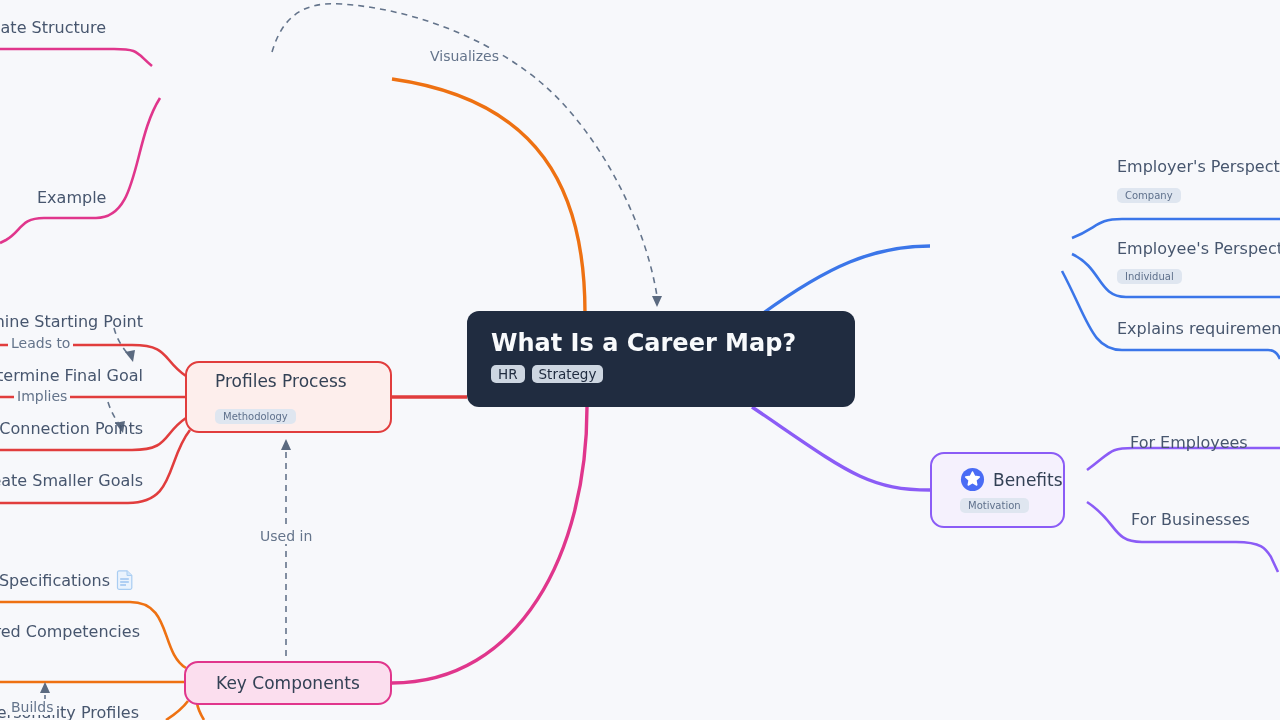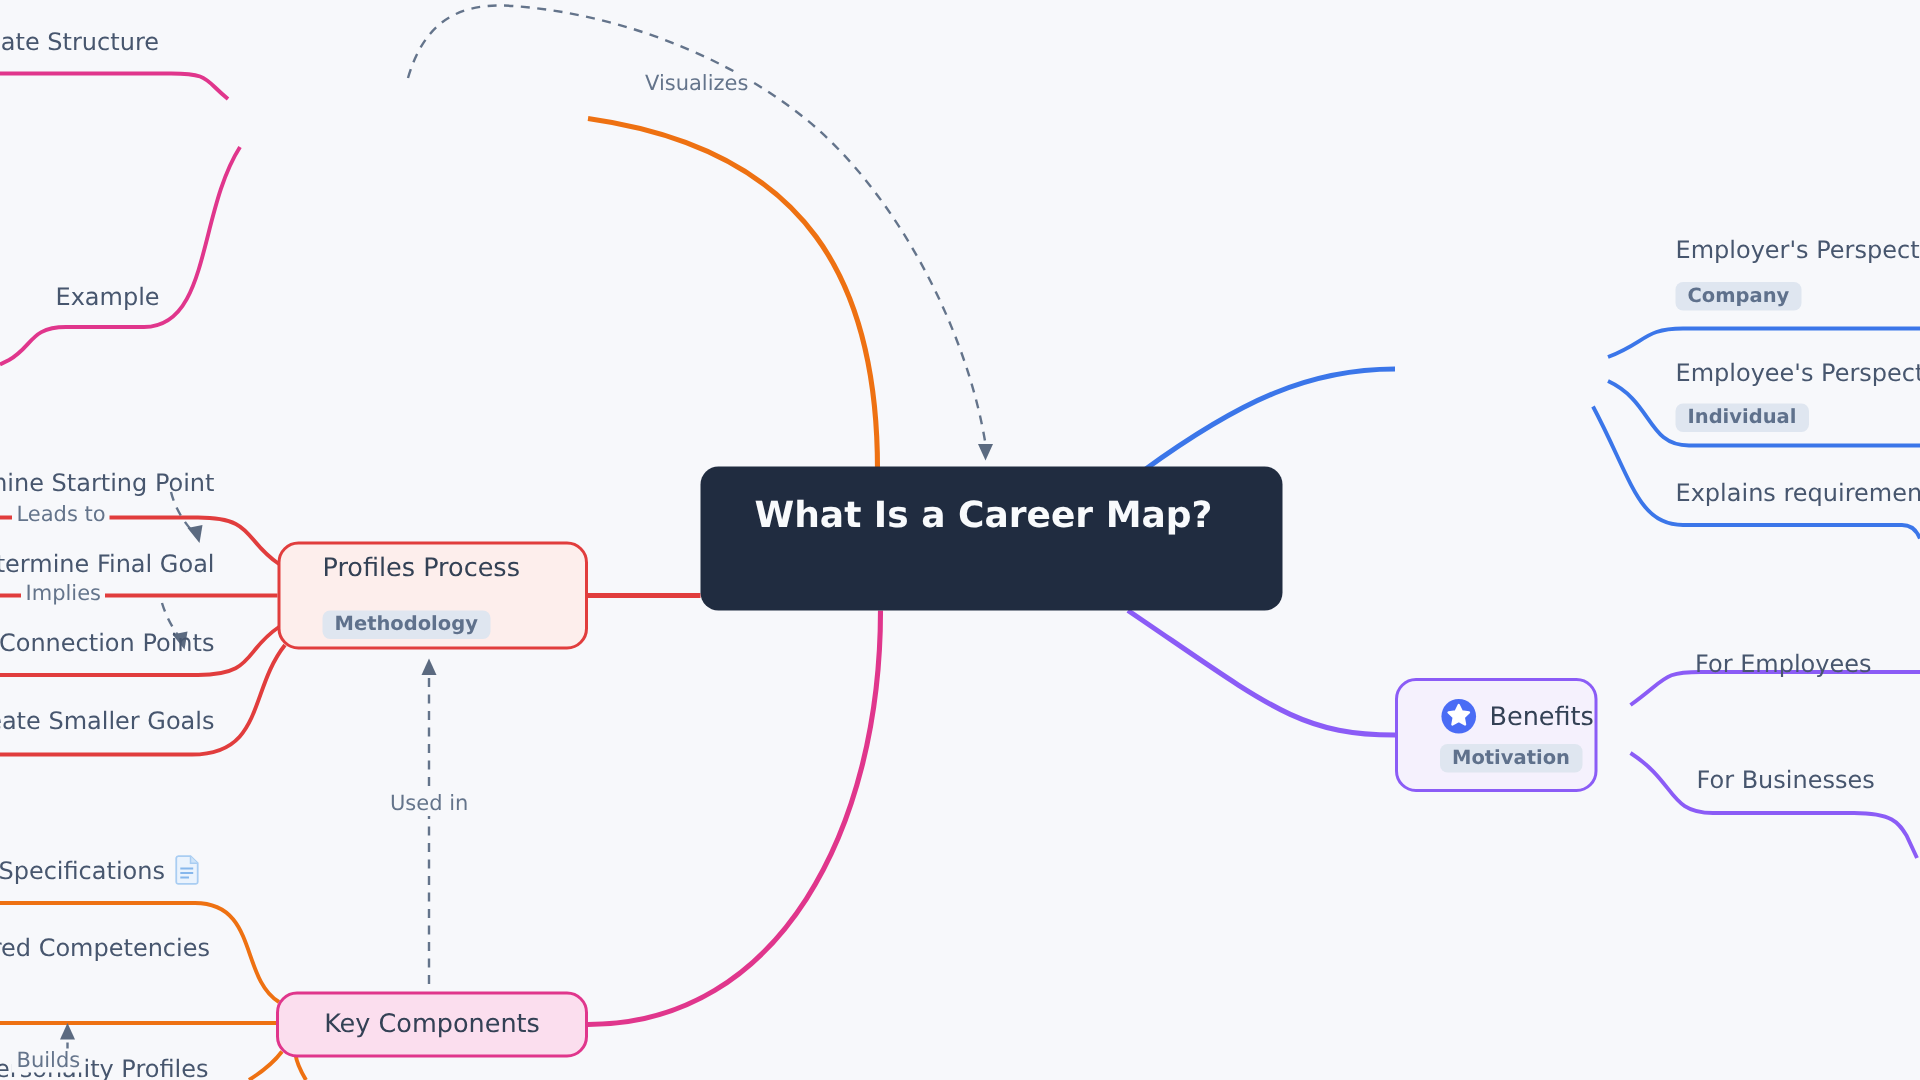--- a/index.html
+++ b/index.html
@@ -20,27 +20,27 @@
   .node{position:absolute;box-sizing:border-box;border-radius:14px;border:2.5px solid;
         display:flex;flex-direction:column;justify-content:center;align-items:center;}
   .node .ttl{font-size:17px;font-weight:500;color:#334155;white-space:nowrap;}
   .n-def{background:#eef4fd;border-color:#3b76e9;}
   .n-ben{background:#f5f1fd;border-color:#8b5cf6;align-items:flex-start;padding-left:28px;}
   .n-cre{background:#fdeeec;border-color:#e13d3d;align-items:flex-start;padding-left:28px;}
   .n-key{background:#fbdeee;border-color:#e0368c;}
   .n-tpl{background:#fdf2e3;border-color:#ee7112;}
 
   .center-node{position:absolute;left:467px;top:311px;width:388px;height:96px;
-        background:#202c40;border-radius:12px;box-sizing:border-box;padding:18px 0 0 36px;}
+        background:#202c40;border-radius:12px;box-sizing:border-box;padding:18px 0 0 24px;}
   .center-node .ctitle{font-size:24px;font-weight:bold;color:#f8fafc;white-space:nowrap;}
   .center-tags{display:flex;gap:7px;margin-top:8px;}
   .ctag{background:#cdd6e1;color:#202c40;font-size:13.5px;border-radius:5px;padding:1px 7px;}
 
-  .chip{display:inline-block;background:#dfe6f0;color:#5f718c;font-size:13px;
-        border-radius:5px;padding:2px 8px;white-space:nowrap;font-weight:bold;}
+  .chip{display:inline-block;background:#dfe6f0;color:#5f718c;font-size:10px;
+        border-radius:5px;padding:2px 8px;white-space:nowrap;}
   .child-label{position:absolute;font-size:16px;font-weight:500;color:#47566e;white-space:nowrap;}
   .rel-label{position:absolute;font-size:14px;color:#64748b;white-space:nowrap;
         background:#f7f8fb;padding:0 3px;}
   .iconrow{display:flex;align-items:center;gap:6px;}
   .ben-title-row{display:flex;align-items:center;gap:8px;}
 </style>
 </head>
 <body>
 
 <div id="canvas">
@@ -84,20 +84,24 @@
 
     <path class="e-dash" d="M 108,402 C 111,412 116,420 121,427"></path>
     <path class="ah" d="M 115,423 L 125,421 L 123,433 Z"></path>
 
     <path class="e-dash" d="M 45,712 L 45,691"></path>
     <path class="ah" d="M 40,693 L 50,693 L 45,682 Z"></path>
   </svg>
 
   <div class="center-node">
     <div class="ctitle">What Is a Career Map?</div>
+    <div class="center-tags">
+      <span class="ctag">HR</span>
+      <span class="ctag">Strategy</span>
+    </div>
   </div>
 
   <div class="child-label" style="left:1117px;top:157px;">Employer's Perspective</div>
   <span class="chip" style="position:absolute;left:1117px;top:188px;">Company</span>
   <div class="child-label" style="left:1117px;top:239px;">Employee's Perspective</div>
   <span class="chip" style="position:absolute;left:1117px;top:269px;">Individual</span>
   <div class="child-label" style="left:1117px;top:319px;">Explains requirements</div>
 
   <div class="node n-ben" style="left:930px;top:452px;width:135px;height:76px;">
     <div class="ben-title-row">

